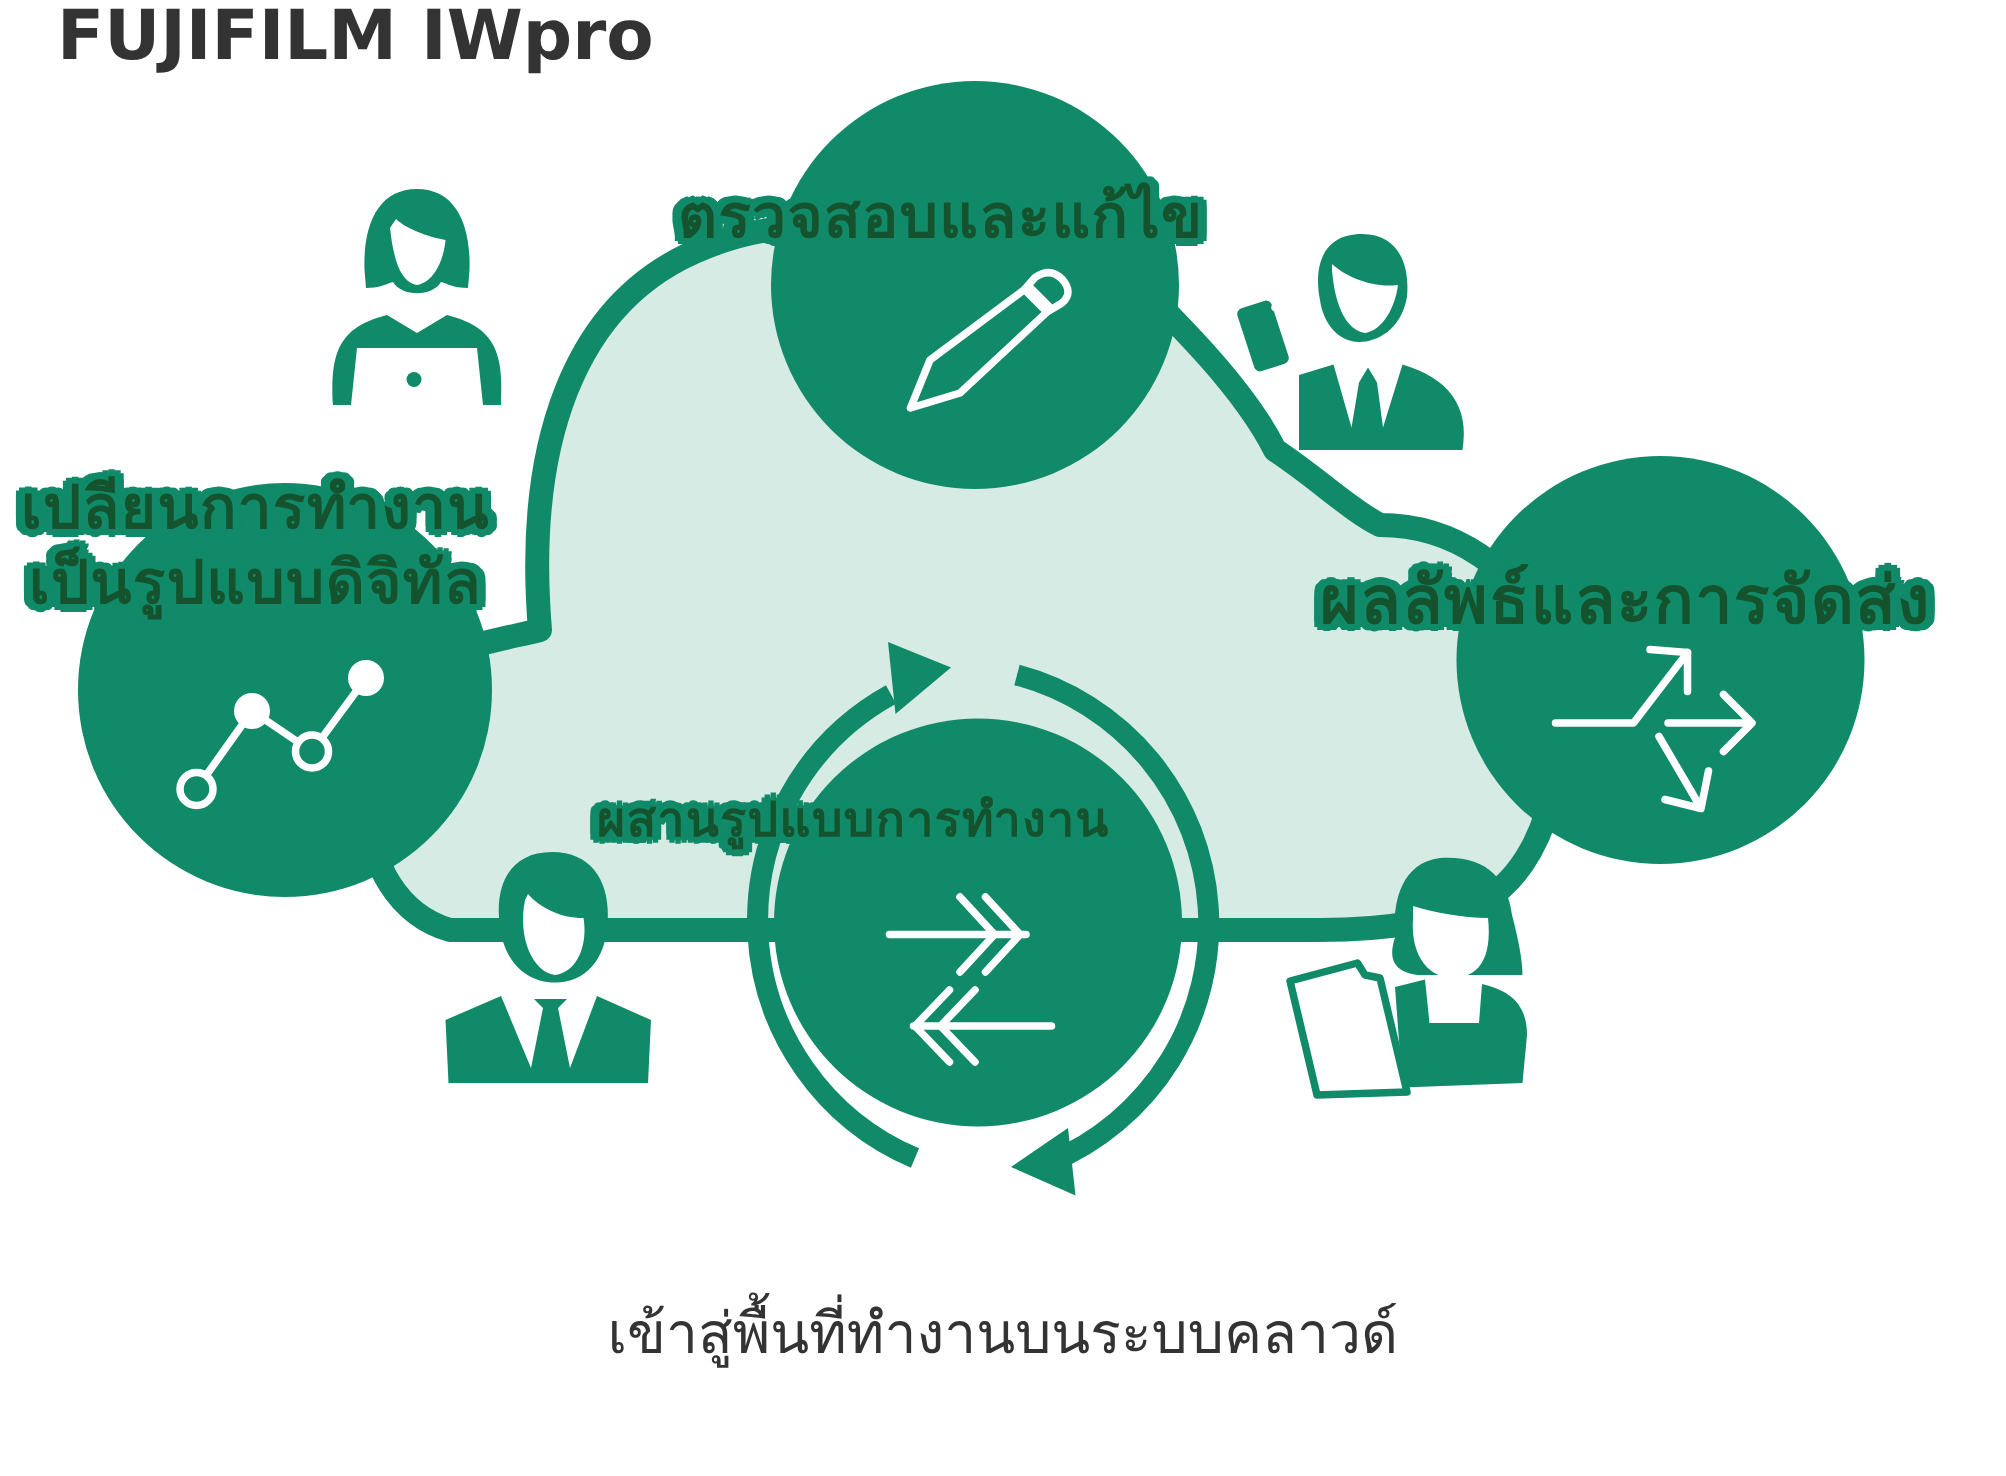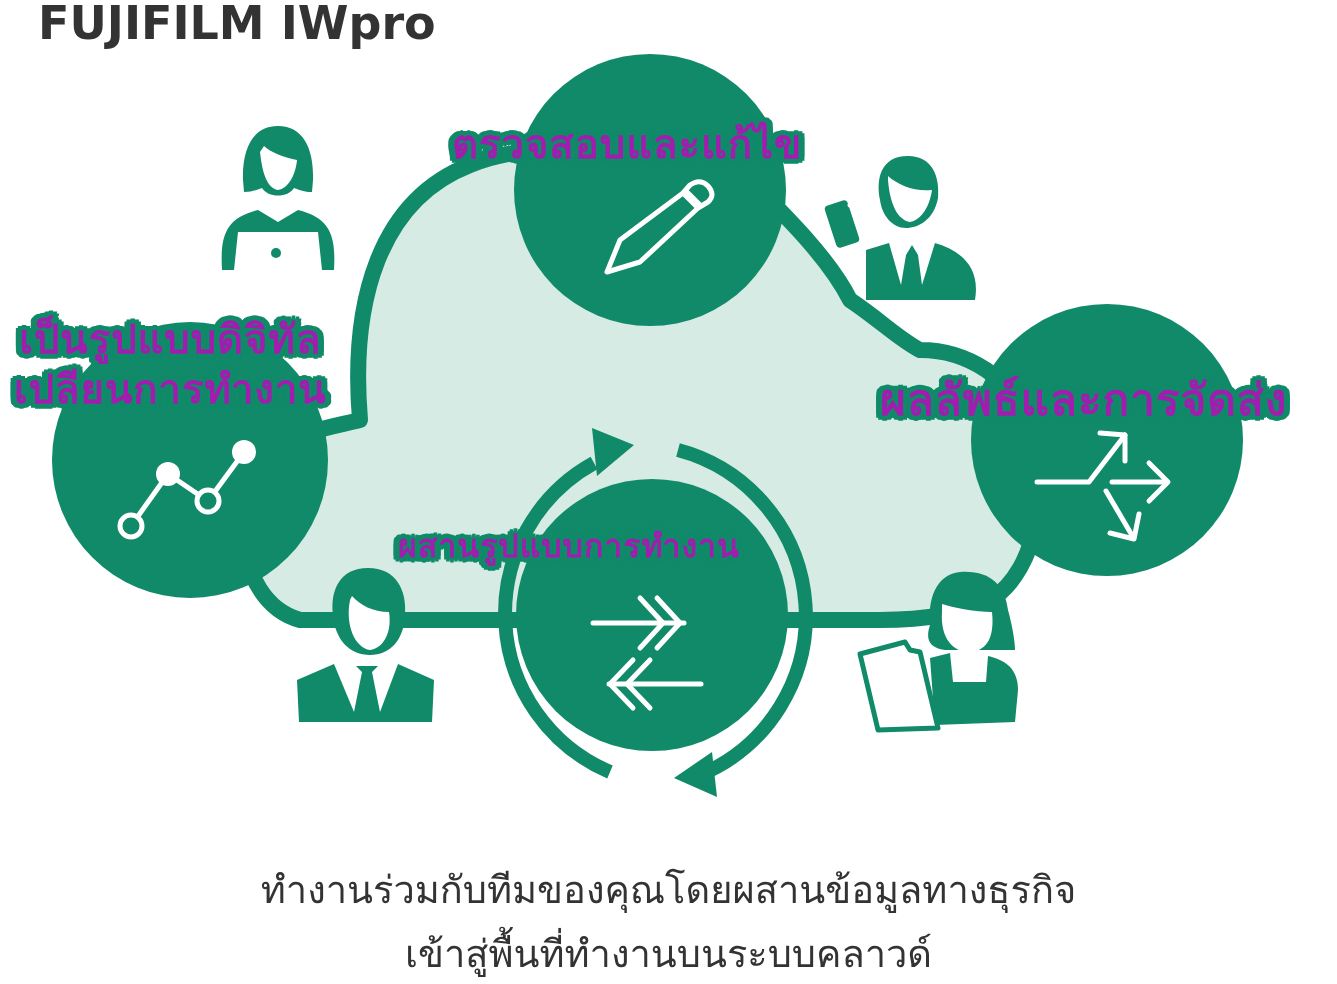--- a/index.html
+++ b/index.html
@@ -1,19 +1,19 @@
 <!DOCTYPE html>
 <html><head>
   <meta charset="utf-8">
   <style>
     html, body { margin: 0; padding: 0; background: #ffffff; }
     body { width: 1337px; height: 984px; position: relative; overflow: hidden; font-family: "DejaVu Sans", sans-serif; }
     .title { position: absolute; left: 38px; top: -4px; font-family: "DejaVu Sans", sans-serif; font-weight: bold; font-size: 46px; color: #333333; letter-spacing: 0px; margin: 0; }
     svg.diagram { position: absolute; left: 0; top: 0; }
-    .label { position: absolute; font-family: "DejaVu Sans", sans-serif; font-weight: bold; color: #a21caf; white-space: nowrap;
+    .label { position: absolute; font-family: "DejaVu Sans", sans-serif; font-weight: bold; color: #14532d; white-space: nowrap;
       text-shadow:
         0 0 0 #108a68,
         3px 0 0 #108a68, -3px 0 0 #108a68, 0 3px 0 #108a68, 0 -3px 0 #108a68,
         2px 2px 0 #108a68, -2px -2px 0 #108a68, 2px -2px 0 #108a68, -2px 2px 0 #108a68,
         5px 0 0 #108a68, -5px 0 0 #108a68, 0 5px 0 #108a68, 0 -5px 0 #108a68,
         4px 4px 0 #108a68, -4px -4px 0 #108a68, 4px -4px 0 #108a68, -4px 4px 0 #108a68,
         6px 2px 0 #108a68, -6px 2px 0 #108a68, 6px -2px 0 #108a68, -6px -2px 0 #108a68; }
     .lbl-review { left: 452px; top: 112px; font-size: 40px; letter-spacing: 1px; }
     .lbl-digital { left: 14px; top: 314px; font-size: 40px; line-height: 50px; text-align: center; letter-spacing: 1px; }
     .lbl-results { left: 880px; top: 364px; font-size: 44px; letter-spacing: 1px; }
@@ -110,22 +110,21 @@
   <g fill="#108a68">
     <path d="M 960 572 C 935 575, 928 600, 930 625 C 925 640, 930 648, 945 650 L 1015 650 C 1015 640, 1012 625, 1008 610 C 1005 585, 990 570, 960 572 Z"></path>
     <path d="M 942 612 C 940 640, 955 652, 968 652 C 985 652, 995 640, 992 612 C 975 612, 955 608, 942 604 Z" fill="#ffffff"></path>
     <path d="M 930 658 L 950 653 L 953 682 L 986 682 L 988 656 C 1005 660, 1018 668, 1018 690 L 1015 722 L 935 725 Z"></path>
     <path d="M 860 654 L 905 642 L 910 650 L 920 652 L 938 728 L 878 730 Z" fill="#ffffff" stroke="#108a68" stroke-width="5" stroke-linejoin="round"></path>
   </g>
 </svg>
 
 <div class="label lbl-review">ตรวจสอบและแก้ไข</div>
 <div class="label lbl-digital">
+  <div>เปลียนการทำงาน</div>
   <div>เป็นรูปแบบดิจิทัล</div>
-  <div>เปลียนการทำงาน</div>
 </div>
 <div class="label lbl-results">ผลลัพธ์และการจัดส่ง</div>
 <div class="label lbl-integrate">ผสานรูปแบบการทำงาน</div>
 
 <div class="caption">
-  <div>ทำงานร่วมกับทีมของคุณโดยผสานข้อมูลทางธุรกิจ</div>
   <div>เข้าสู่พื้นที่ทำงานบนระบบคลาวด์</div>
 </div>
 
 </body></html>

